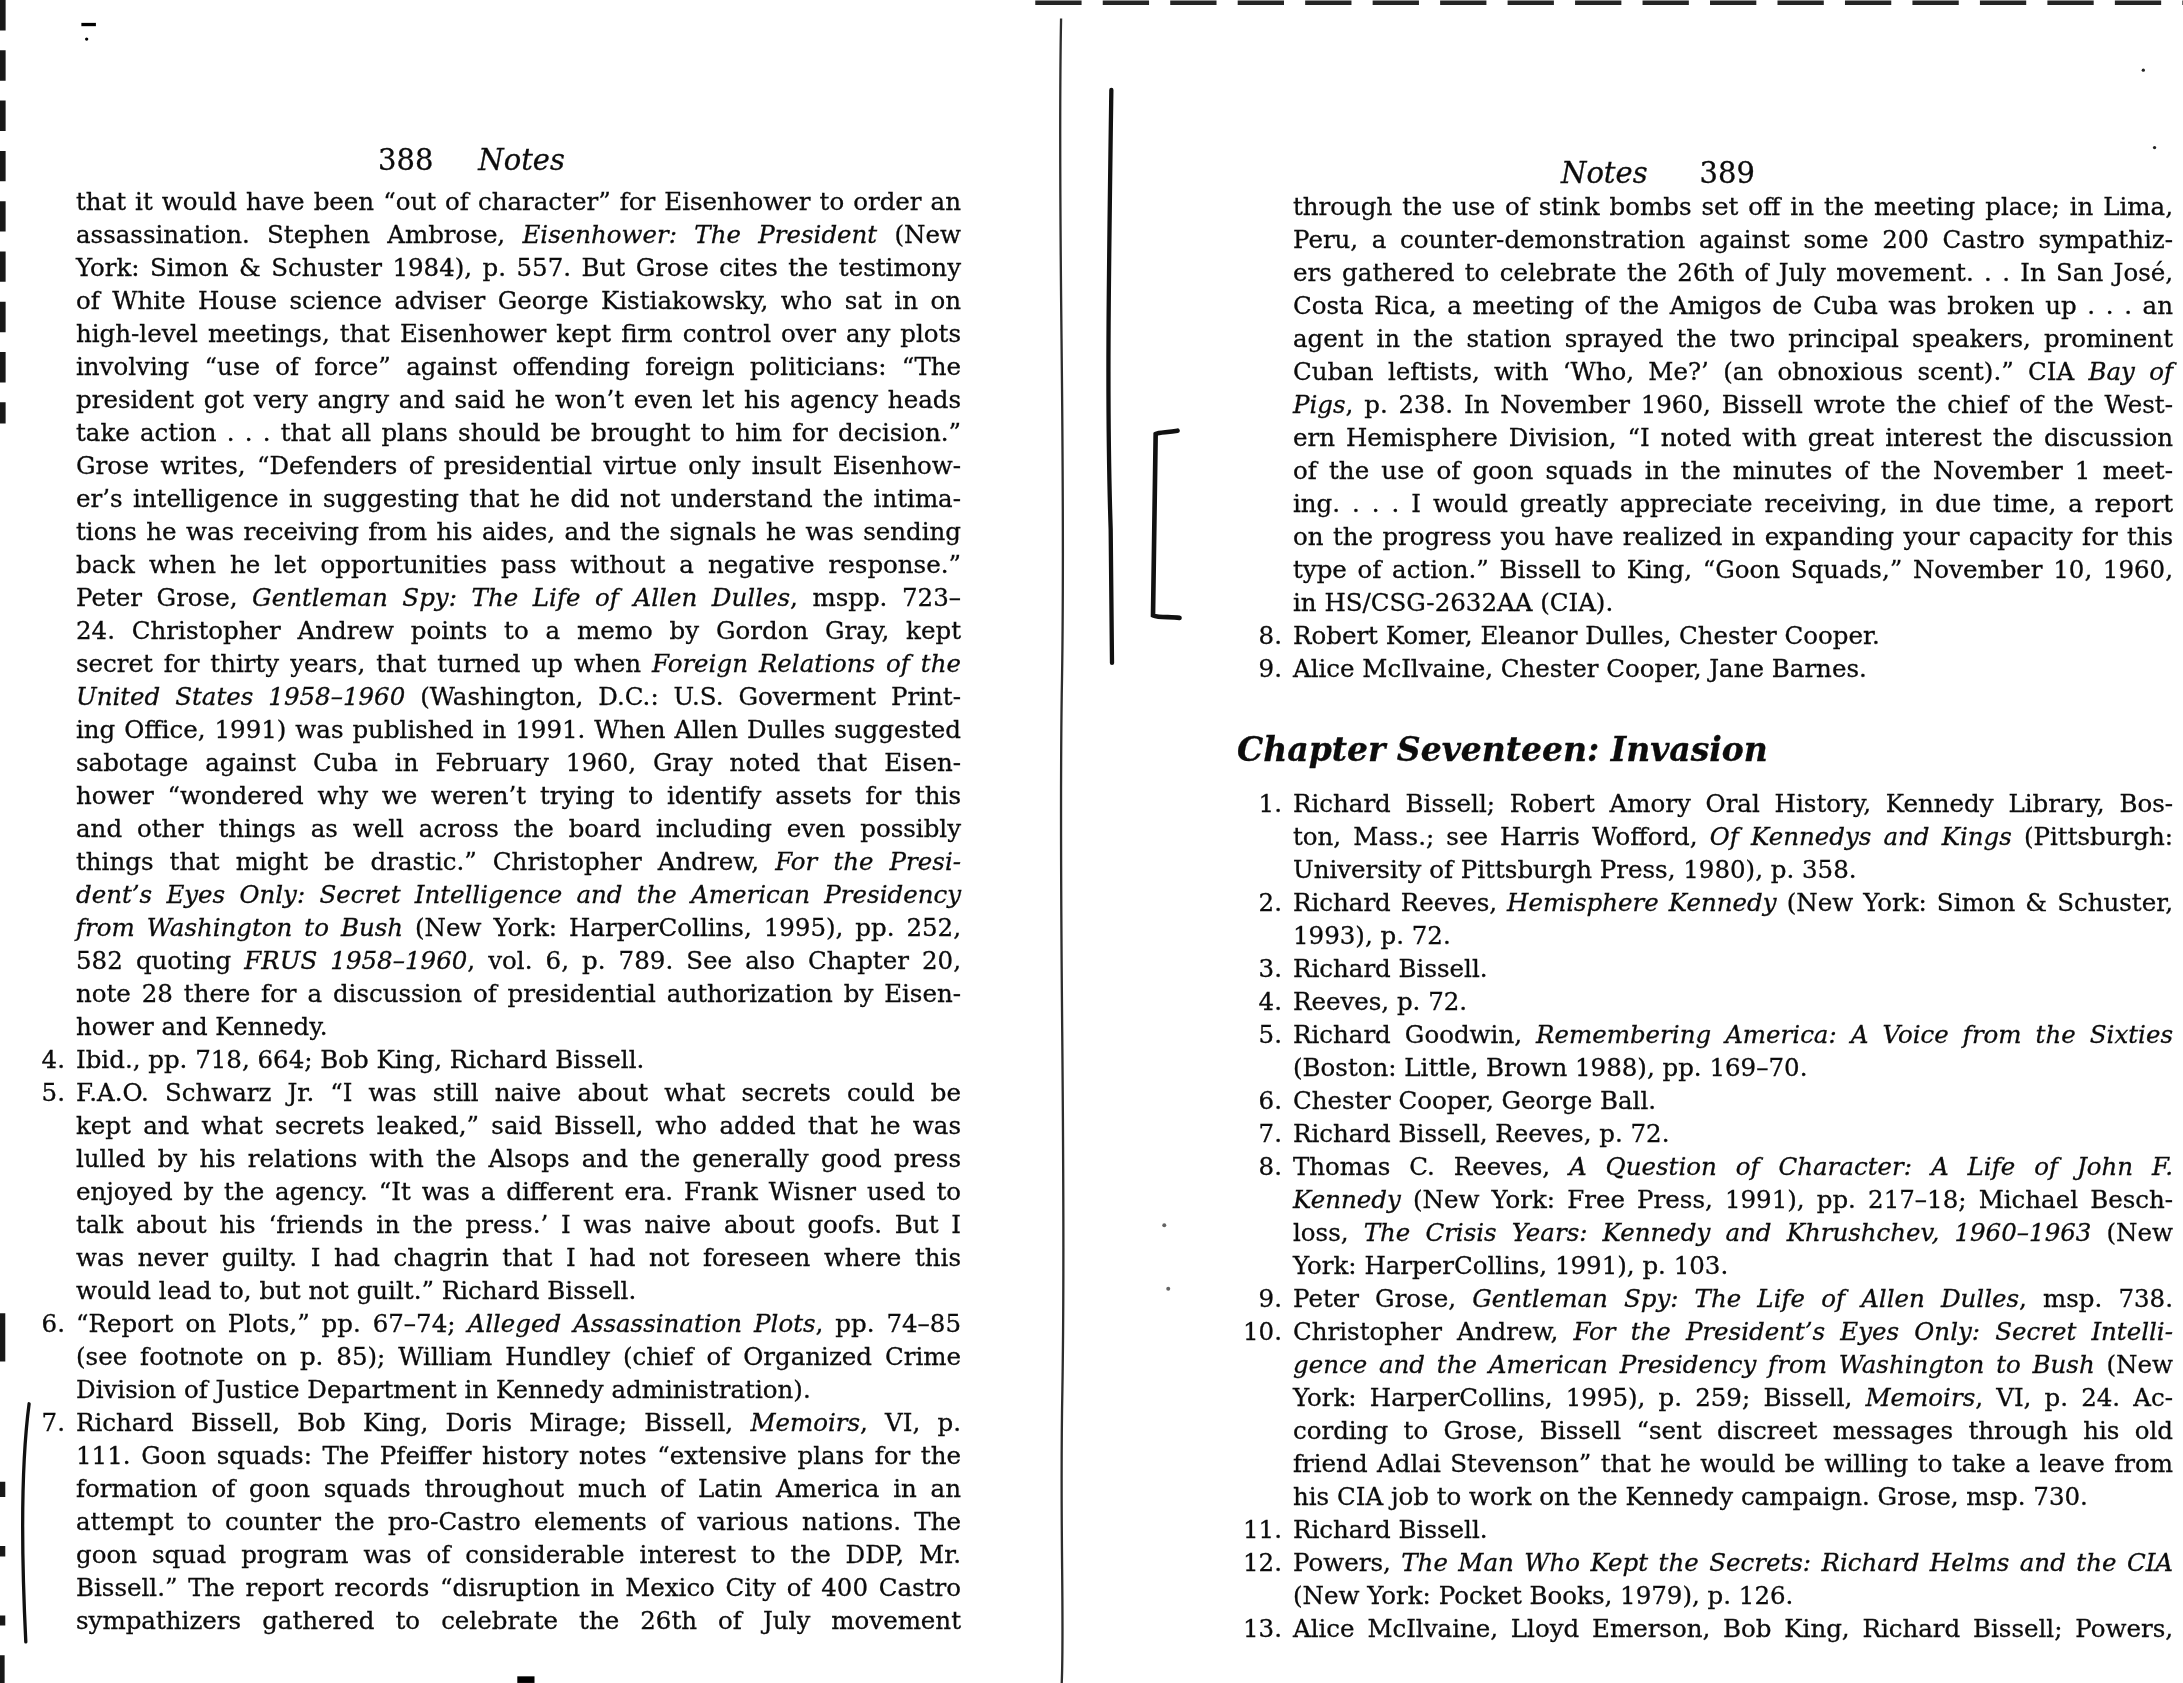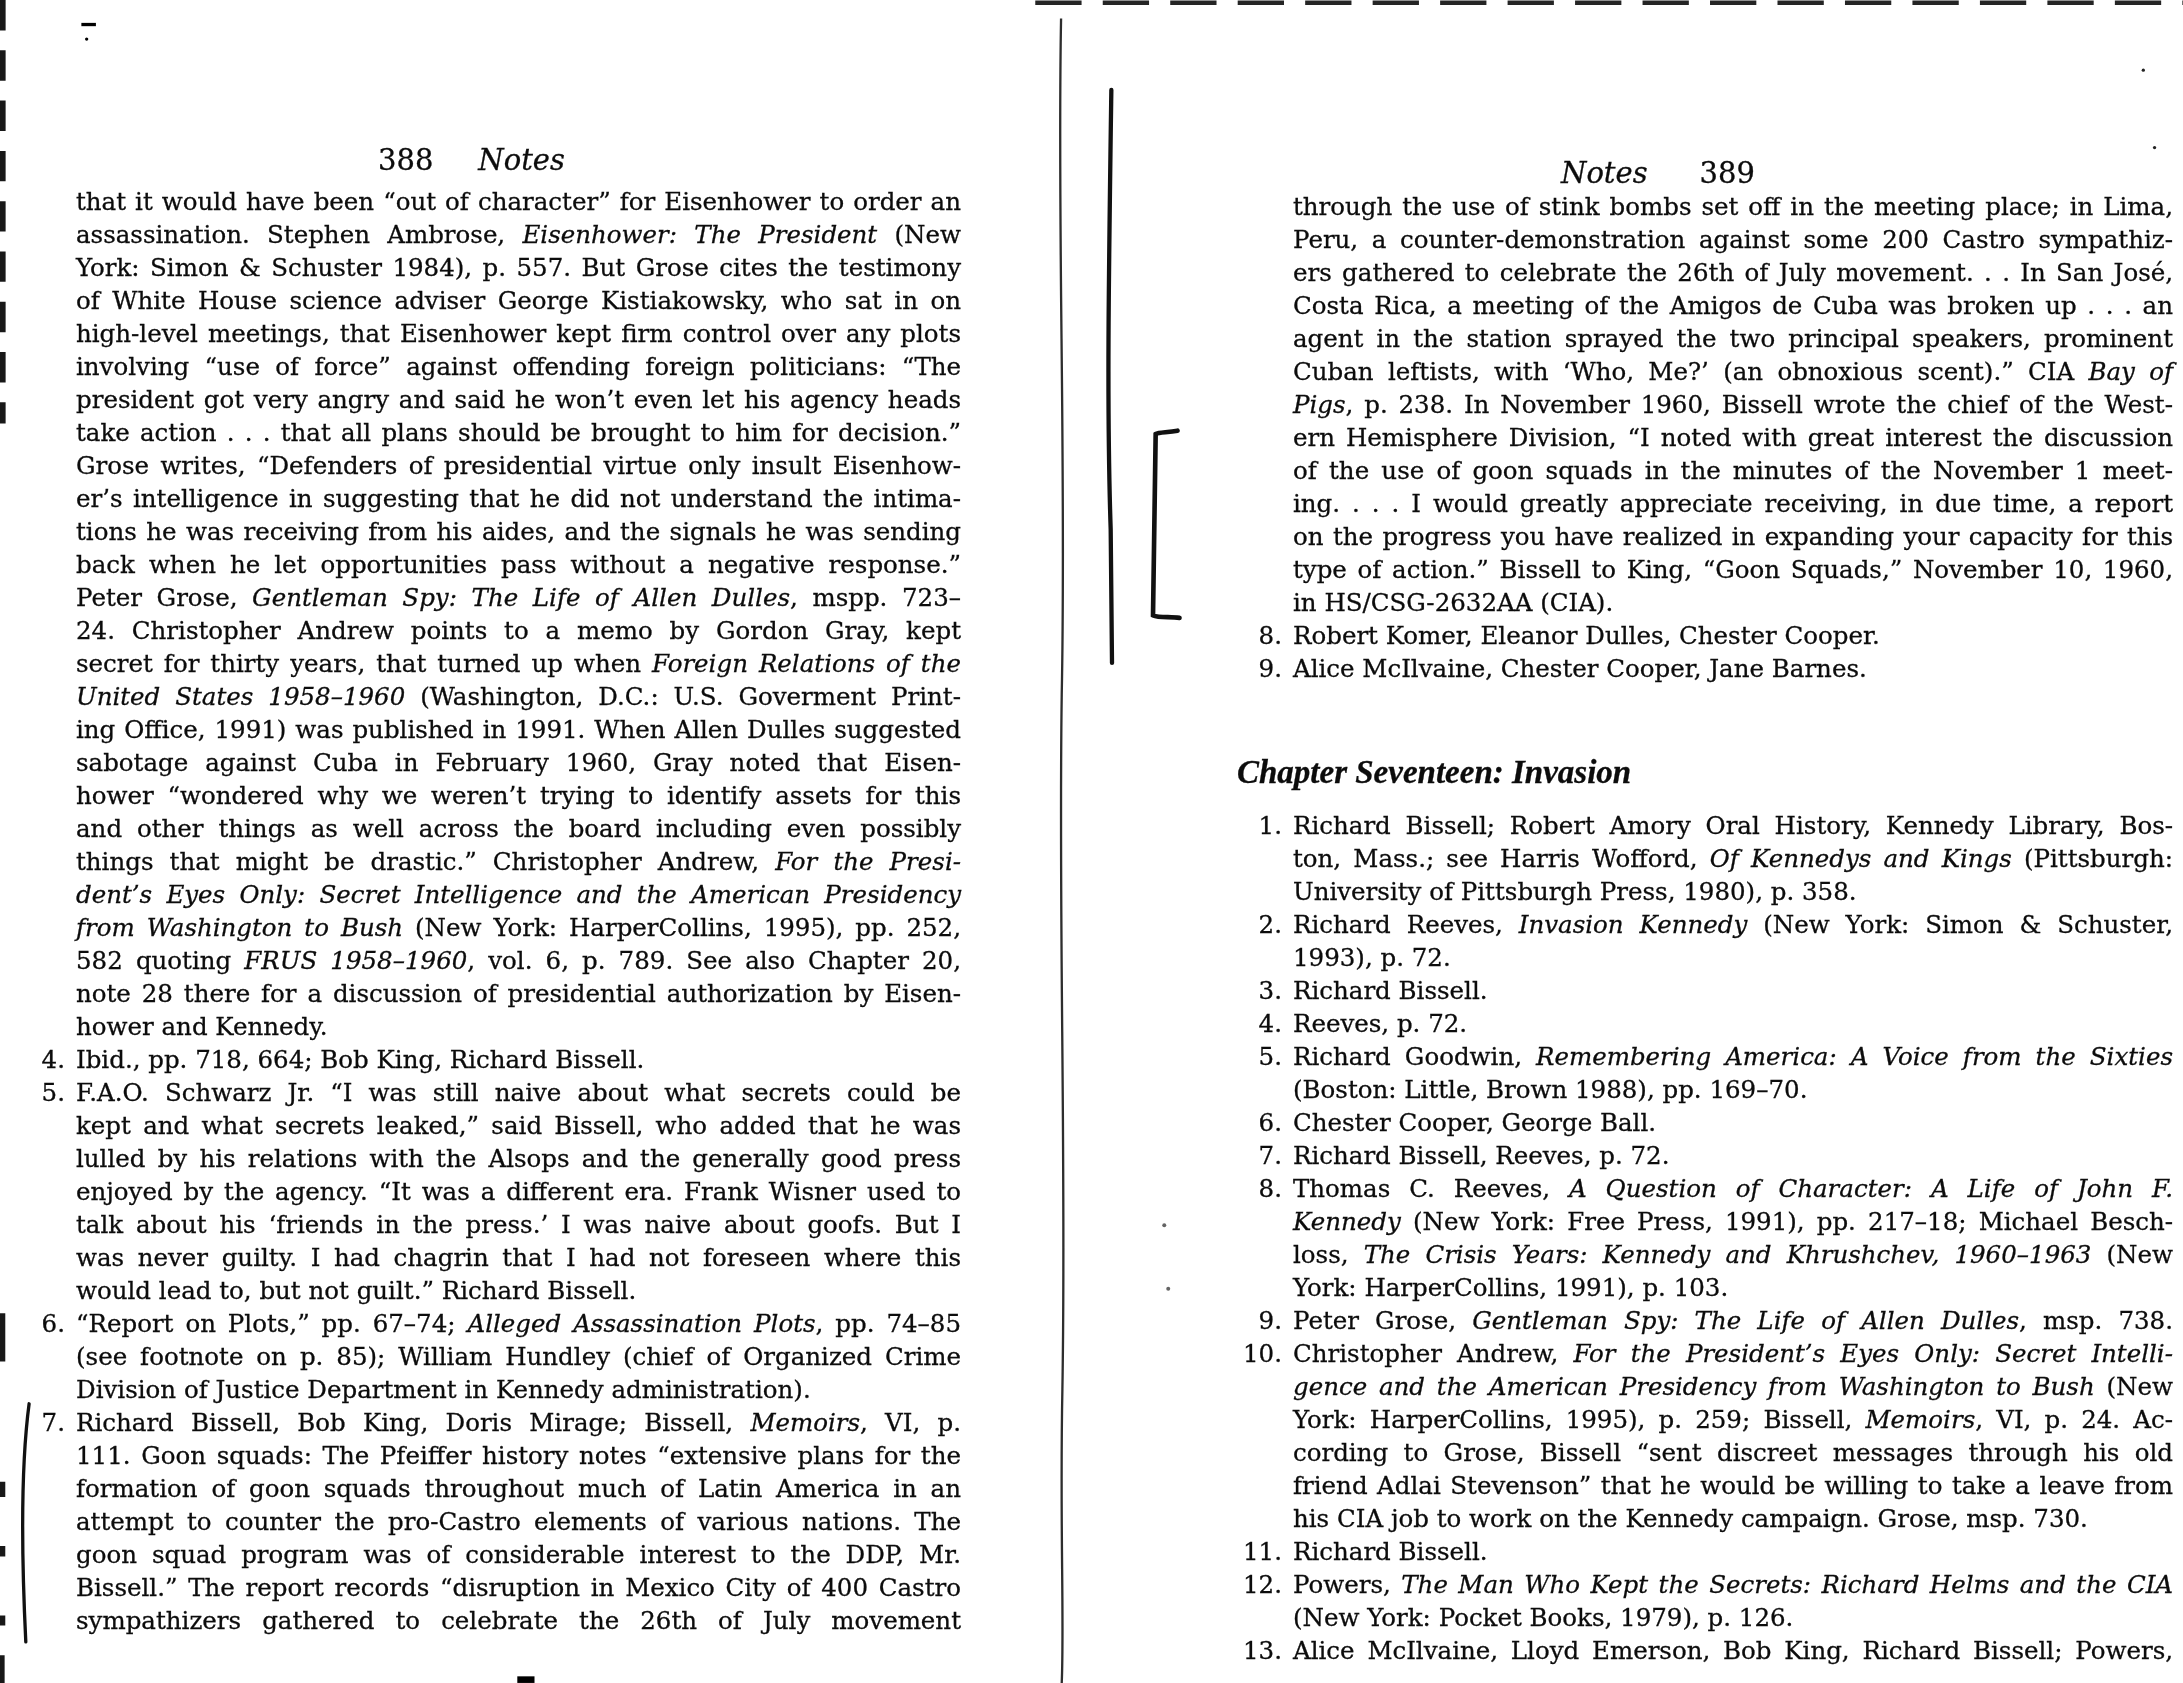--- a/index.html
+++ b/index.html
@@ -15,21 +15,21 @@
   .pg-header .rh{font-style:italic;}
   #hdr-left .rh{margin-left:45px;}
   #hdr-right .pn{margin-left:52px;}
   .col{position:absolute;font-size:24.5px;line-height:33px;}
   #col-left{top:185px;left:76px;width:885px;}
   #col-right{top:190px;left:1293px;width:880px;}
   .block{position:relative;}
   .num{position:absolute;left:-61px;top:0;width:50px;text-align:right;}
   .ln{text-align:justify;text-align-last:justify;}
   .ln.end{text-align-last:left;}
-  .chapter{font-weight:bold;font-style:italic;font-size:33px;line-height:42px;margin:66px 0 16px -56px;font-family:Liberation Serif, serif;}
+  .chapter{font-weight:bold;font-style:italic;font-size:33px;line-height:42px;margin:44px 0 16px -56px;}
   .overlay{position:absolute;left:0;top:0;pointer-events:none;}
 </style>
 </head>
 <body>
 
 <div class="scan">
 
   <div>
     <div class="pg-header" id="hdr-left">
       <span class="pn">388</span><span class="rh">Notes</span>
@@ -126,21 +126,21 @@
         </div>
         <div class="chapter">Chapter Seventeen: Invasion</div>
         <div class="block">
           <span class="num">1.</span>
           <div class="ln">Richard Bissell; Robert Amory Oral History, Kennedy Library, Bos-</div>
           <div class="ln">ton, Mass.; see Harris Wofford, <i>Of Kennedys and Kings</i> (Pittsburgh:</div>
           <div class="ln end">University of Pittsburgh Press, 1980), p. 358.</div>
         </div>
         <div class="block">
           <span class="num">2.</span>
-          <div class="ln">Richard Reeves, <i>Invasion Kennedy</i> (New York: Simon &amp; Schuster,</div>
+          <div class="ln">Richard Reeves, <i>Hemisphere Kennedy</i> (New York: Simon &amp; Schuster,</div>
           <div class="ln end">1993), p. 72.</div>
         </div>
         <div class="block">
           <span class="num">3.</span>
           <div class="ln end">Richard Bissell.</div>
         </div>
         <div class="block">
           <span class="num">4.</span>
           <div class="ln end">Reeves, p. 72.</div>
         </div>

